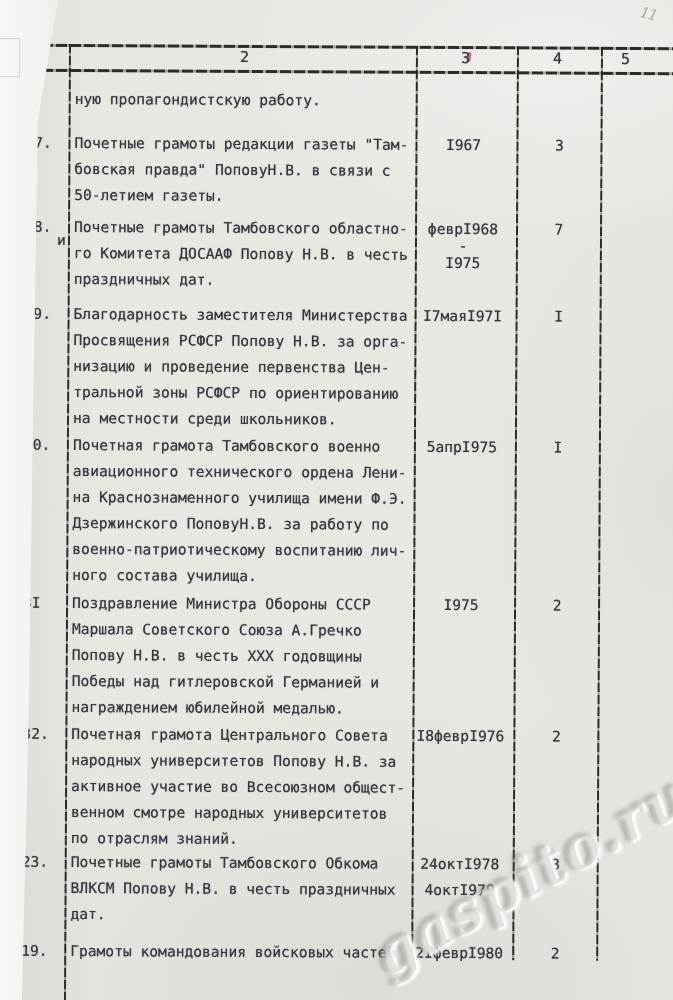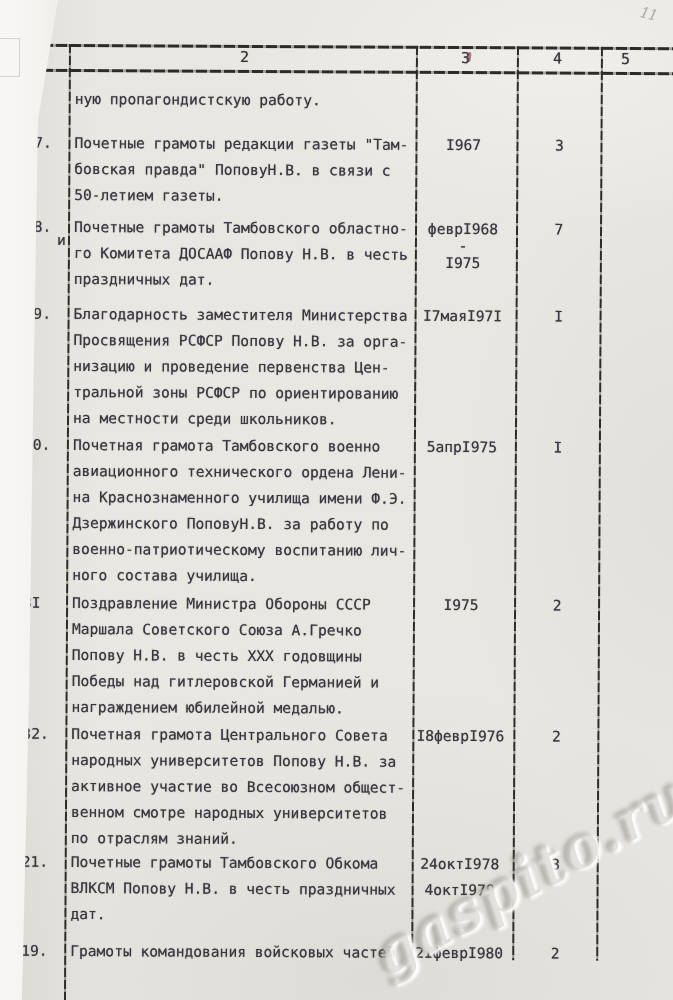--- a/index.html
+++ b/index.html
@@ -142,21 +142,21 @@
           <div class="cell c-date"><div>I975</div></div>
           <div class="cell c-count">2</div>
         </div>
         <div class="row" style="top: 721px;">
           <div class="cell c-num">32.</div>
           <div class="cell c-body"><div>Почетная грамота Центрального Совета</div><div>народных университетов Попову Н.В. за</div><div>активное участие во Всесоюзном общест-</div><div>венном смотре народных университетов</div><div>по отраслям знаний.</div></div>
           <div class="cell c-date"><div>I8феврI976</div></div>
           <div class="cell c-count">2</div>
         </div>
         <div class="row" style="top: 849px;">
-          <div class="cell c-num">21.</div>
+          <div class="cell c-num">23.</div>
           <div class="cell c-body"><div>Почетные грамоты Тамбовского Обкома</div><div>ВЛКСМ Попову Н.В. в честь праздничных</div><div>дат.</div></div>
           <div class="cell c-date"><div>24октI978</div><div>4октI979</div></div>
           <div class="cell c-count">3</div>
         </div>
         <div class="row" style="top: 938px;">
           <div class="cell c-num">19.</div>
           <div class="cell c-body"><div>Грамоты командования войсковых частей</div></div>
           <div class="cell c-date"><div>2IфеврI980</div></div>
           <div class="cell c-count">2</div>
         </div>

